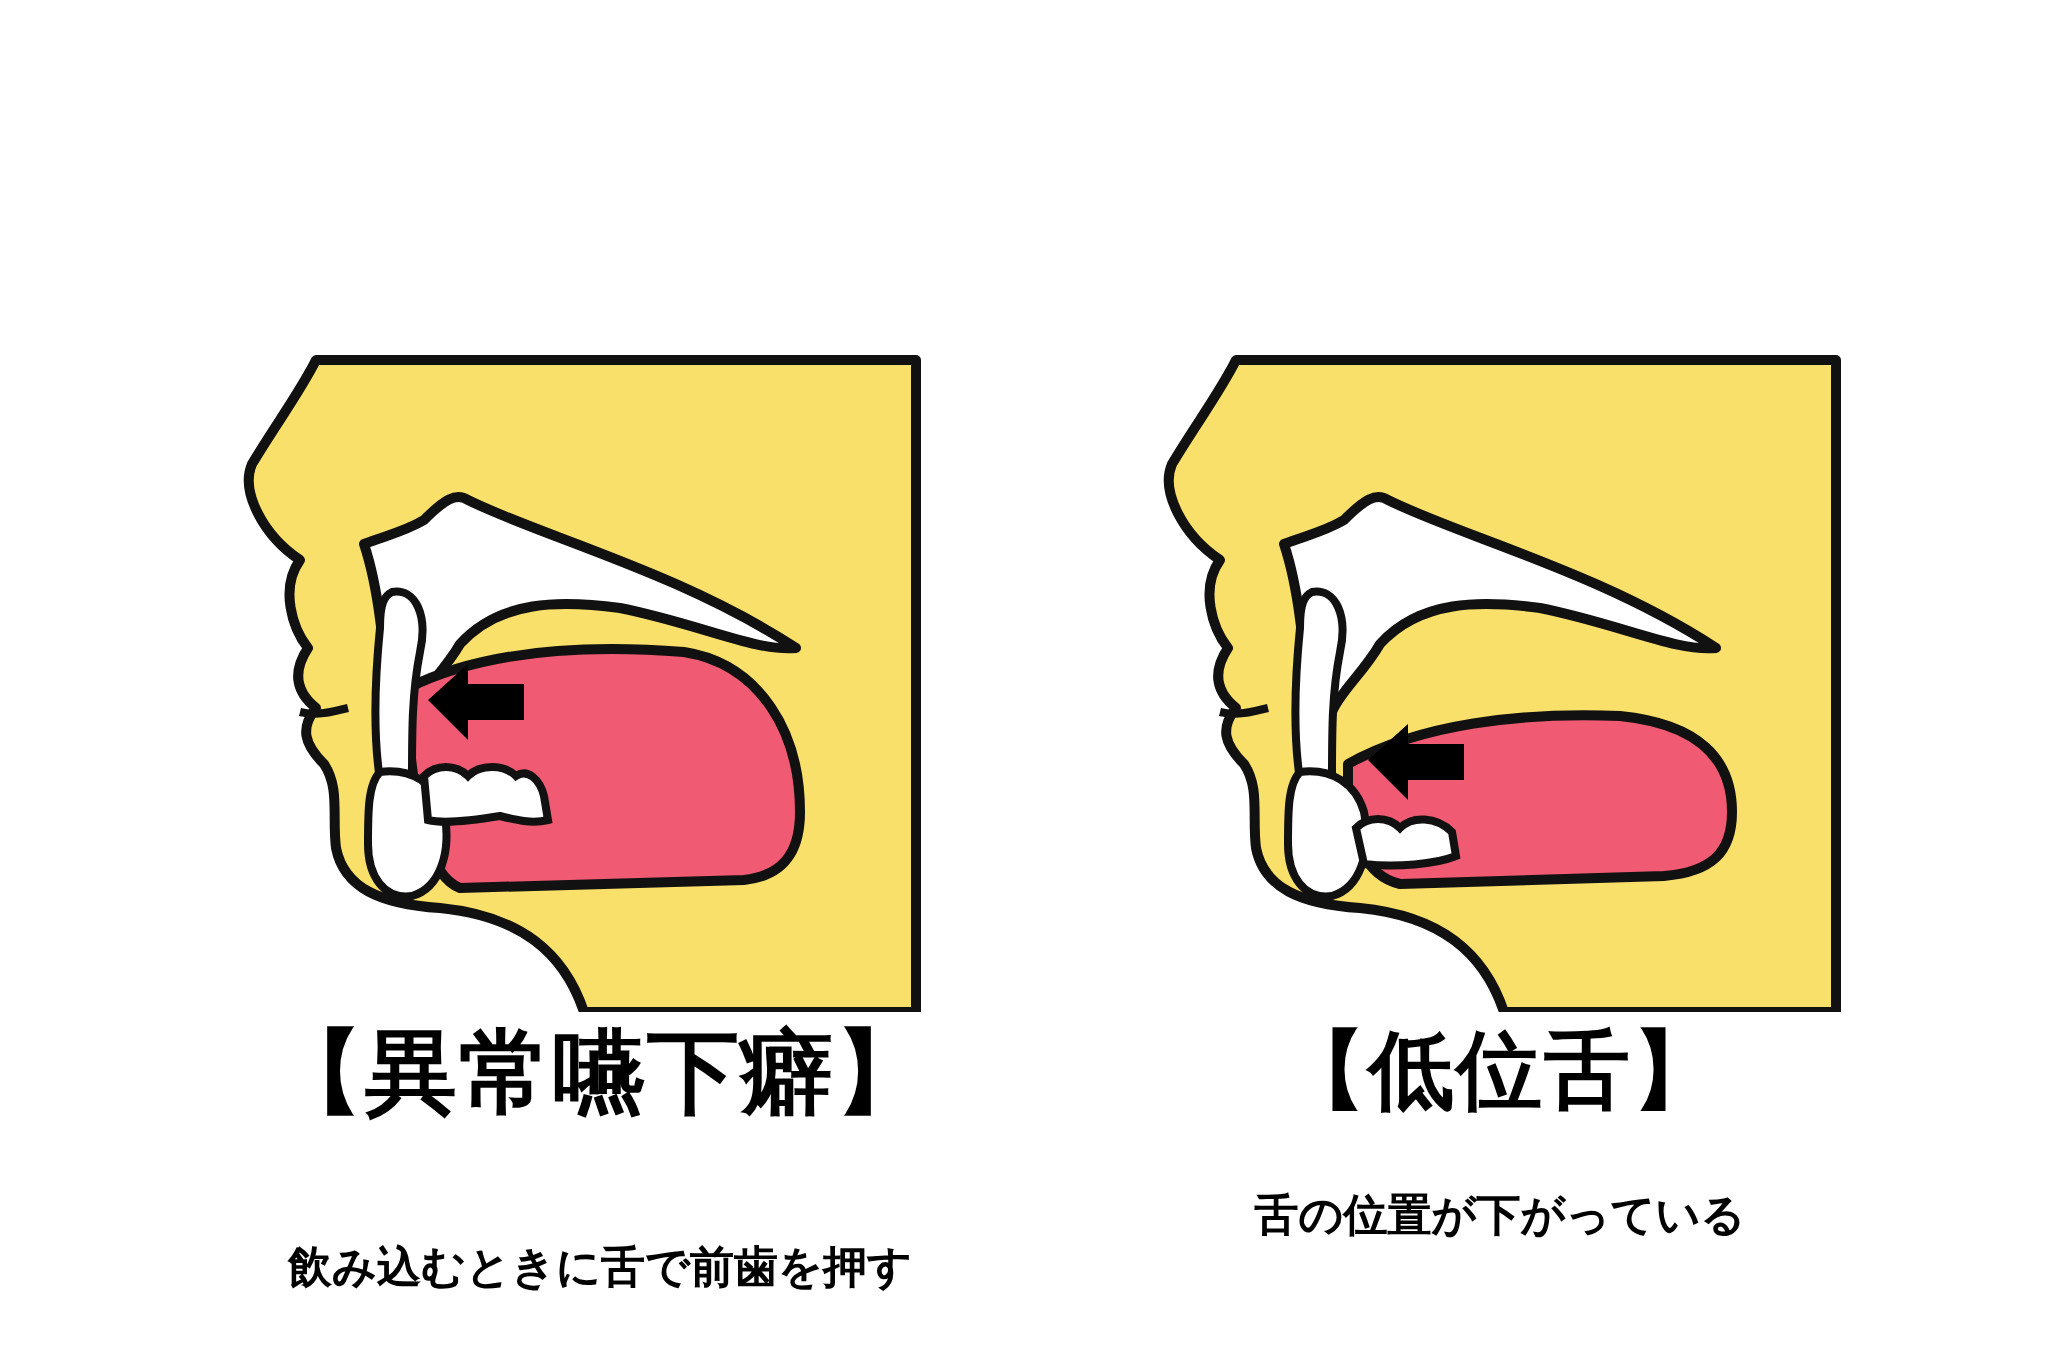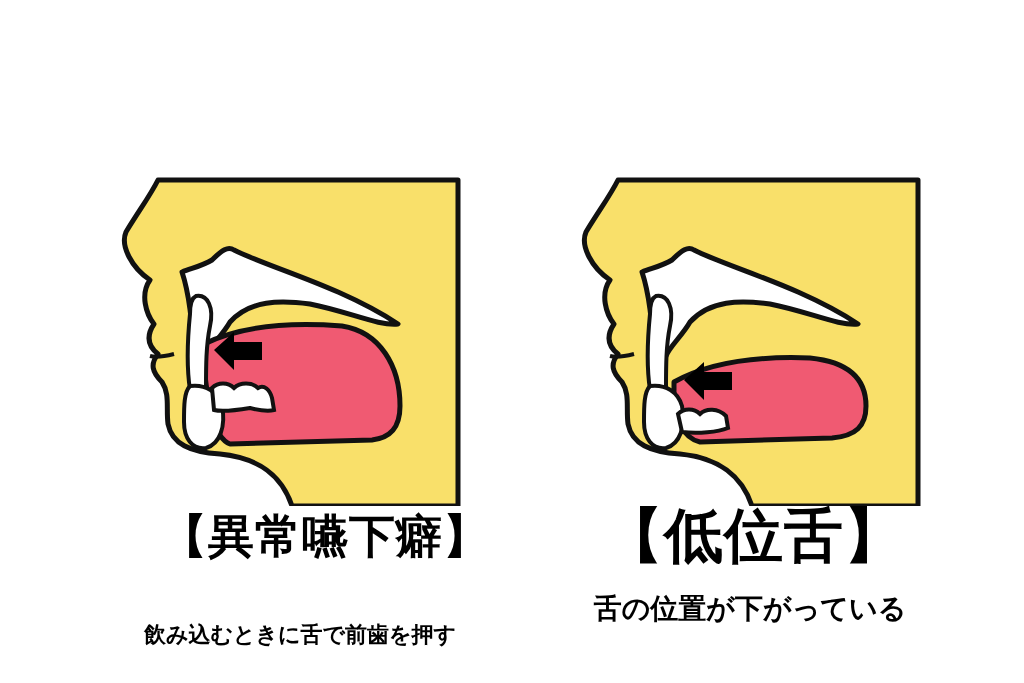--- a/index.html
+++ b/index.html
@@ -1,19 +1,19 @@
 <!DOCTYPE html>
 <html><head>
 <meta charset="utf-8">
 <style>
   html, body { margin:0; padding:0; background:#ffffff; }
   body { width:1024px; height:683px; position:relative; overflow:hidden; font-family:"DejaVu Sans", sans-serif; }
   .panel { position:absolute; }
   .panel svg { display:block; }
-  .title { position:absolute; font-weight:bold; color:#000; white-space:nowrap; text-align:right; letter-spacing:1px; }
+  .title { position:absolute; font-weight:bold; color:#000; white-space:nowrap; text-align:center; letter-spacing:1px; }
   .caption { position:absolute; font-weight:bold; color:#000; white-space:nowrap; text-align:center; }
 </style>
 </head>
 <body>
 
 <div class="panel" style="left:110px; top:176px; width:360px; height:330px;">
   <svg width="360" height="330" viewBox="0 0 360 330">
 
     <path d="M48,4 L348,4 L348,330 L182,330 C172,300 150,282 110,278 C80,276 62,268 58,248 C56,232 60,218 52,206 C42,196 40,188 48,178 C38,170 36,160 44,148 C36,138 30,118 40,104 C22,92 10,70 16,56 C28,36 40,20 48,4 Z" fill="#F9E06A" stroke="#111" stroke-width="5" stroke-linejoin="round"></path>
 
@@ -41,14 +41,14 @@
     <path d="M40,180 C48,182 56,180 64,178" fill="none" stroke="#111" stroke-width="4"></path>
     <path d="M72,96 C82,92 92,90 102,84 C112,74 118,70 124,74 C160,92 230,110 288,148 C268,150 240,136 200,128 C170,124 140,124 120,146 C112,160 100,170 96,180 L84,176 C82,150 80,120 72,96 Z" fill="#fff" stroke="#111" stroke-width="5" stroke-linejoin="round"></path>
 
     <path d="M104,206 C140,186 190,180 240,182 C280,186 296,204 296,230 C296,250 286,260 262,262 L130,266 C112,262 104,240 104,220 Z" fill="#F05A72" stroke="#111" stroke-width="5" stroke-linejoin="round"></path>
     <path d="M86,120 C98,118 104,132 100,150 C96,170 96,190 96,212 C92,226 82,228 80,214 C76,188 78,158 80,138 C80,126 82,122 86,120 Z" fill="#fff" stroke="#111" stroke-width="4"></path>
     <path d="M80,210 C96,208 108,216 112,230 C116,250 110,268 96,272 C82,274 74,262 74,246 C74,230 74,216 80,210 Z" fill="#fff" stroke="#111" stroke-width="4"></path>
     <path d="M108,238 C114,232 124,232 130,238 C136,232 148,232 156,240 L158,252 C148,256 128,258 112,256 Z" fill="#fff" stroke="#111" stroke-width="4"></path>
     <path d="M114,204 L134,186 L134,196 L162,196 L162,214 L134,214 L134,224 Z" fill="#000"></path>
   </svg>
 </div>
-<div class="title" style="left:564px; top:506px; width:340px; font-size:59px; line-height:60px;">【低位舌】</div>
-<div class="caption" style="left:580px; top:594px; width:340px; font-size:28px; line-height:30px;">舌の位置が下がっている</div>
+<div class="title" style="left:580px; top:506px; width:340px; font-size:43px; line-height:60px;">【低位舌】</div>
+<div class="caption" style="left:580px; top:594px; width:340px; font-size:22px; line-height:30px;">舌の位置が下がっている</div>
 
 </body></html>

